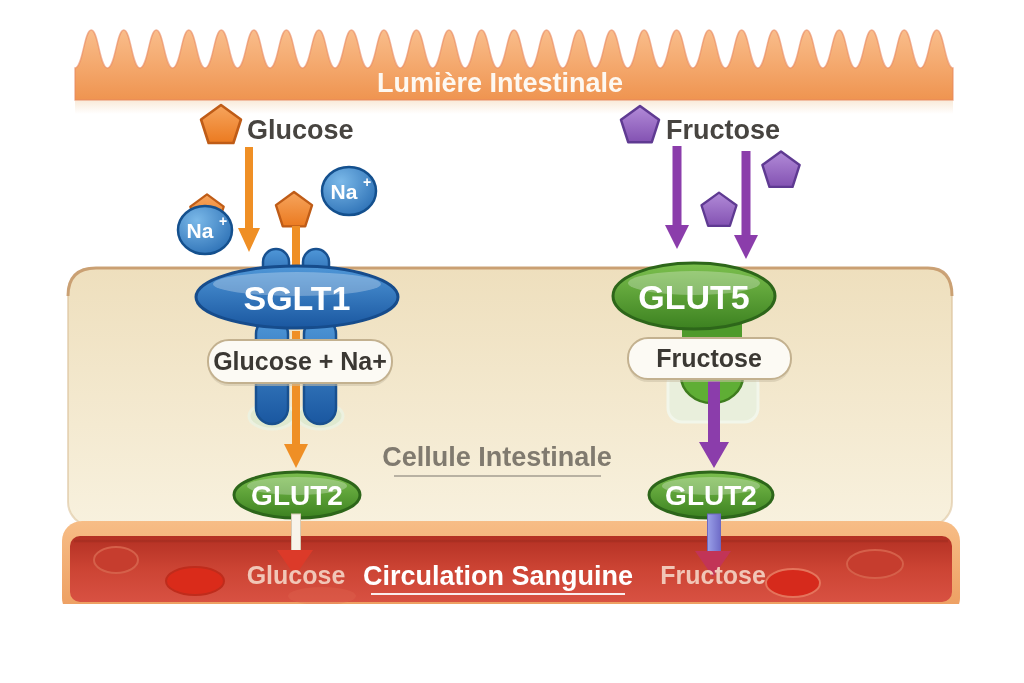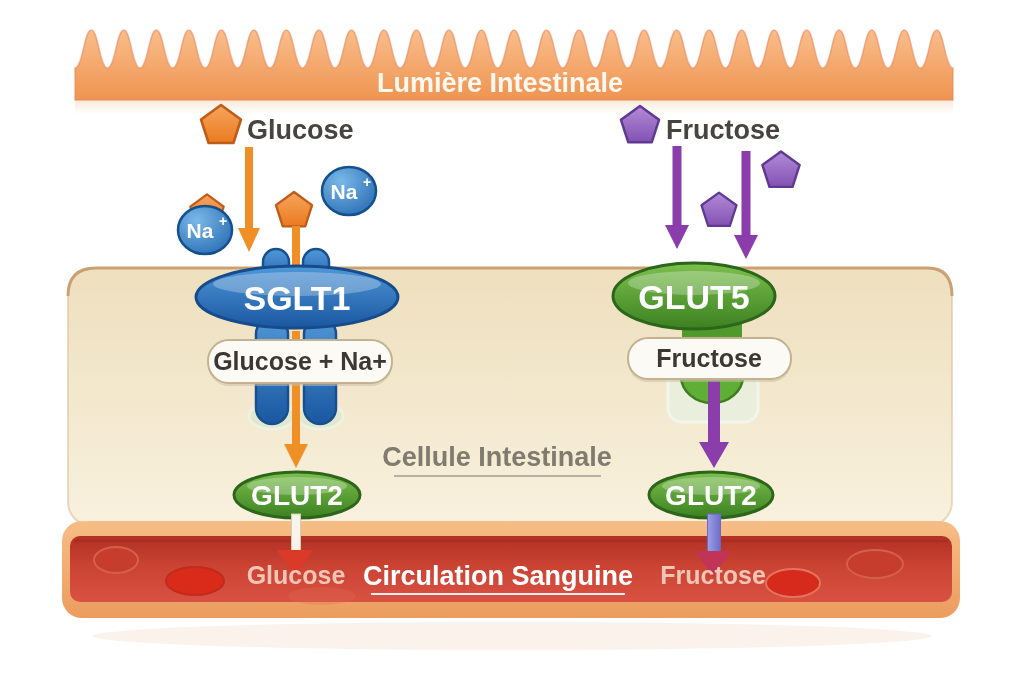--- a/index.html
+++ b/index.html
@@ -1,16 +1,16 @@
 <!DOCTYPE html>
 <html><head>
 <meta charset="utf-8">
 <style>
   html,body{margin:0;padding:0;background:#ffffff;}
-  .stage{width:1024px;height:683px;margin:0 auto;position:relative;background:#fff;}
+  .stage{width:1024px;height:604px;margin:0 auto;position:relative;background:#fff;}
   svg{display:block;font-family:"Liberation Sans", sans-serif;}
   text{font-family:"Liberation Sans", sans-serif;}
   .lumen-label{font-size:27px;font-weight:bold;fill:#fdf8f1;}
   .mol-label{font-size:27px;font-weight:bold;fill:#474440;}
   .transporter-big{font-size:34px;font-weight:bold;fill:#ffffff;}
   .transporter-small{font-size:28px;font-weight:bold;fill:#ffffff;}
   .pill-label{font-size:25px;font-weight:bold;fill:#3b3833;}
   .cell-label{font-size:27px;font-weight:bold;fill:#807a6f;}
   .blood-title{font-size:27px;font-weight:bold;fill:#ffffff;}
   .blood-sugar{font-size:25px;font-weight:bold;fill:#f1c6b7;}

